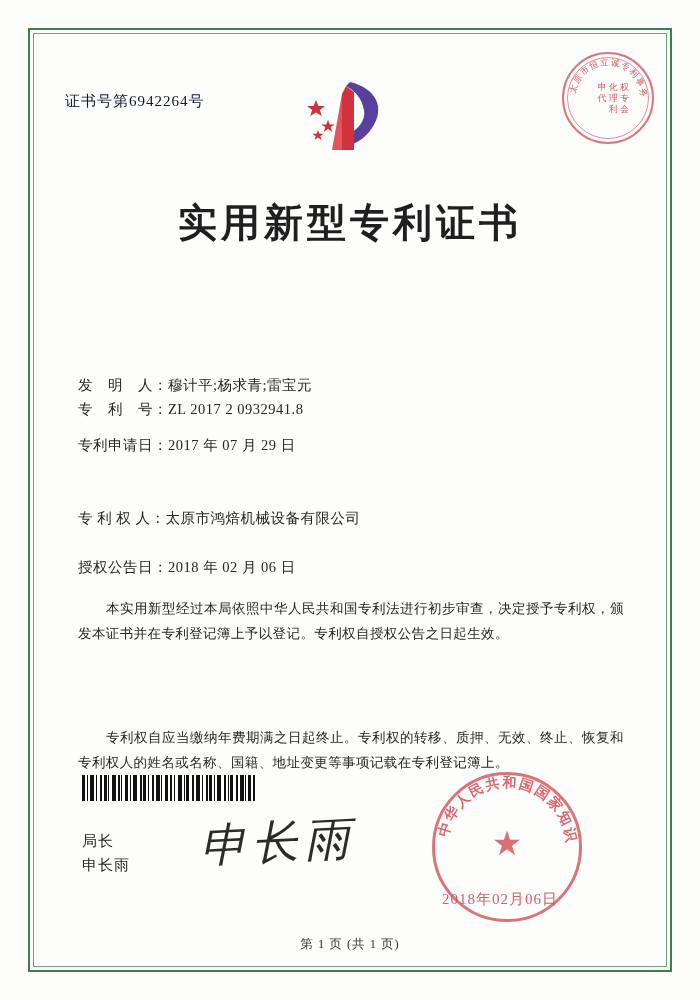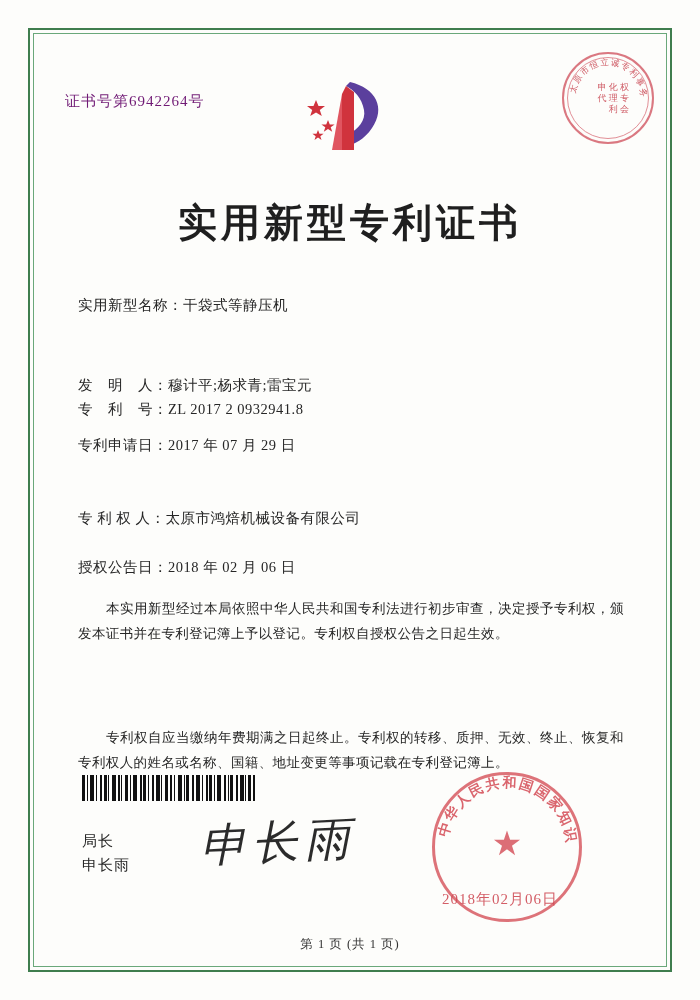--- a/index.html
+++ b/index.html
@@ -37,21 +37,21 @@
     border: 1px solid #6aa87a;
     box-sizing: border-box;
   }
 
   
   .cert-no {
     position: absolute;
     left: 65px; top: 92px;
     font-size: 15px;
     letter-spacing: 1px;
-    color: #701a75;
+    color: #0f172a;
   }
 
   
   .logo {
     position: absolute;
     left: 302px; top: 78px;
     width: 96px; height: 78px;
   }
 
   
@@ -257,23 +257,20 @@
       </svg>
     </div>
     <div class="center-box">
       <div>申 化 权</div>
       <div>代 理 专 利 会</div>
     </div>
   </div>
 
   <div class="title">实用新型专利证书</div>
 
-  <div class="field" style="top:296px;">
-    <span class="label">实用新型名称：</span><span class="value">干袋式等静压机</span>
-  </div>
   <div class="field" style="top:348px;margin-top:28px;">
     <span class="label">发　明　人：</span><span class="value">穆计平;杨求青;雷宝元</span>
   </div>
   <div class="field" style="top:400px;">
     <span class="label">专　利　号：</span><span class="value">ZL 2017 2 0932941.8</span>
   </div>
   <div class="field" style="top:436px;">
     <span class="label">专利申请日：</span><span class="value">2017 年 07 月 29 日</span>
   </div>
   <div class="field" style="top:509px;">

